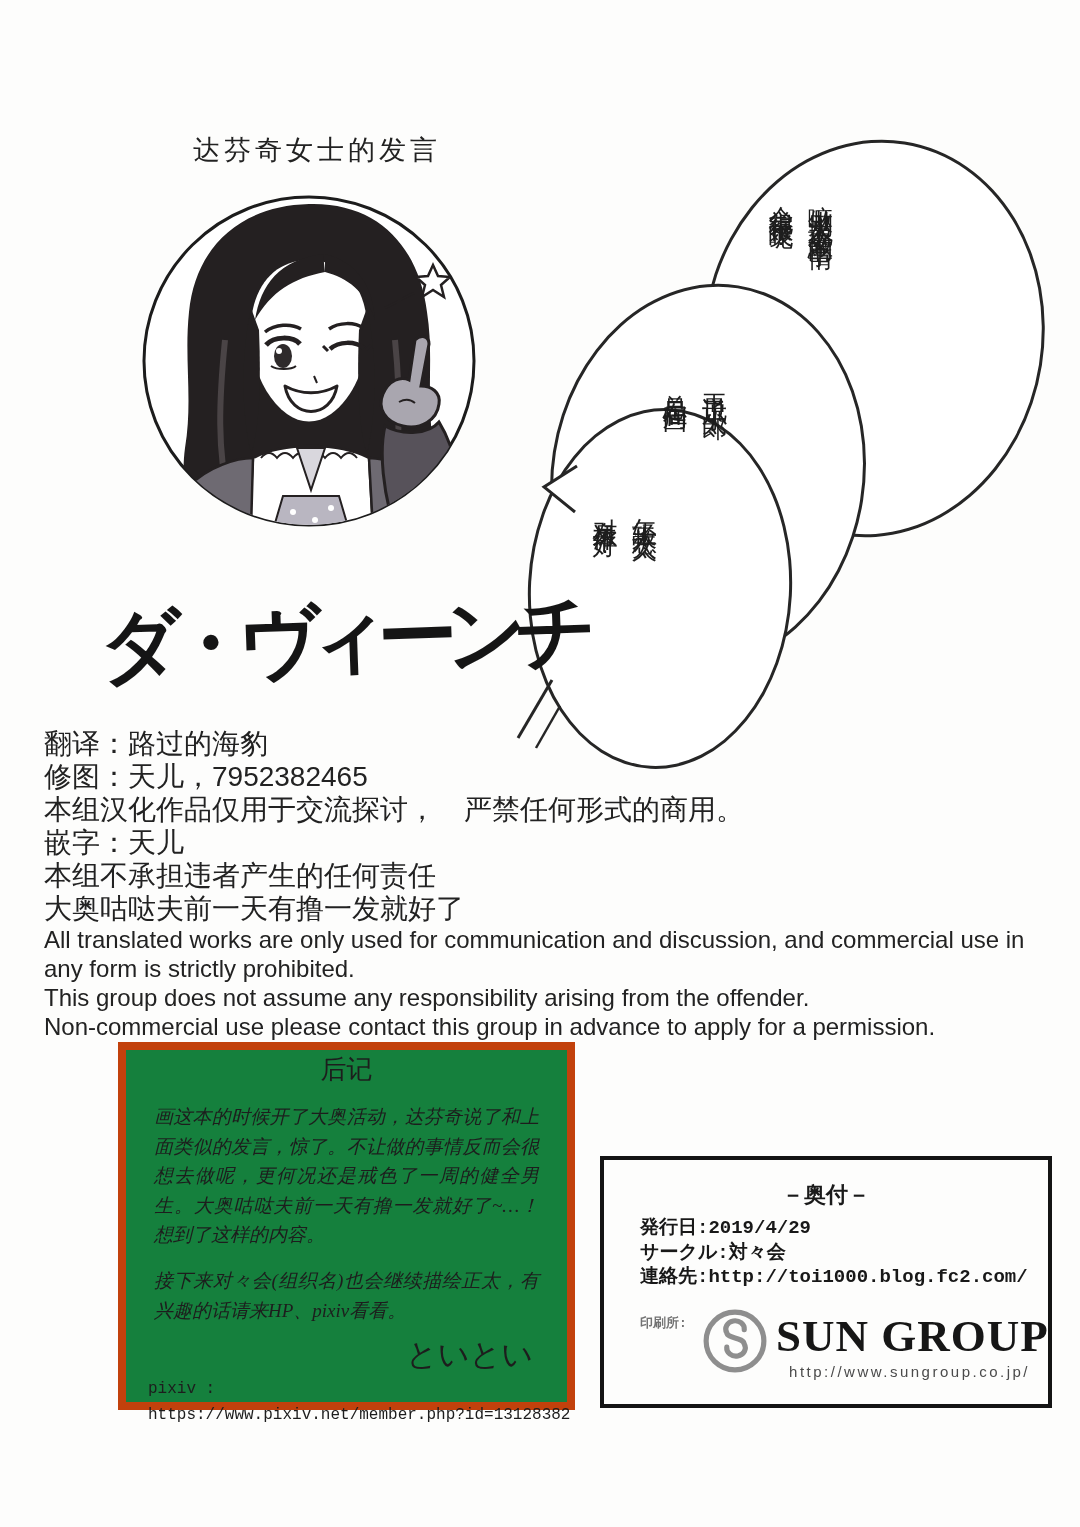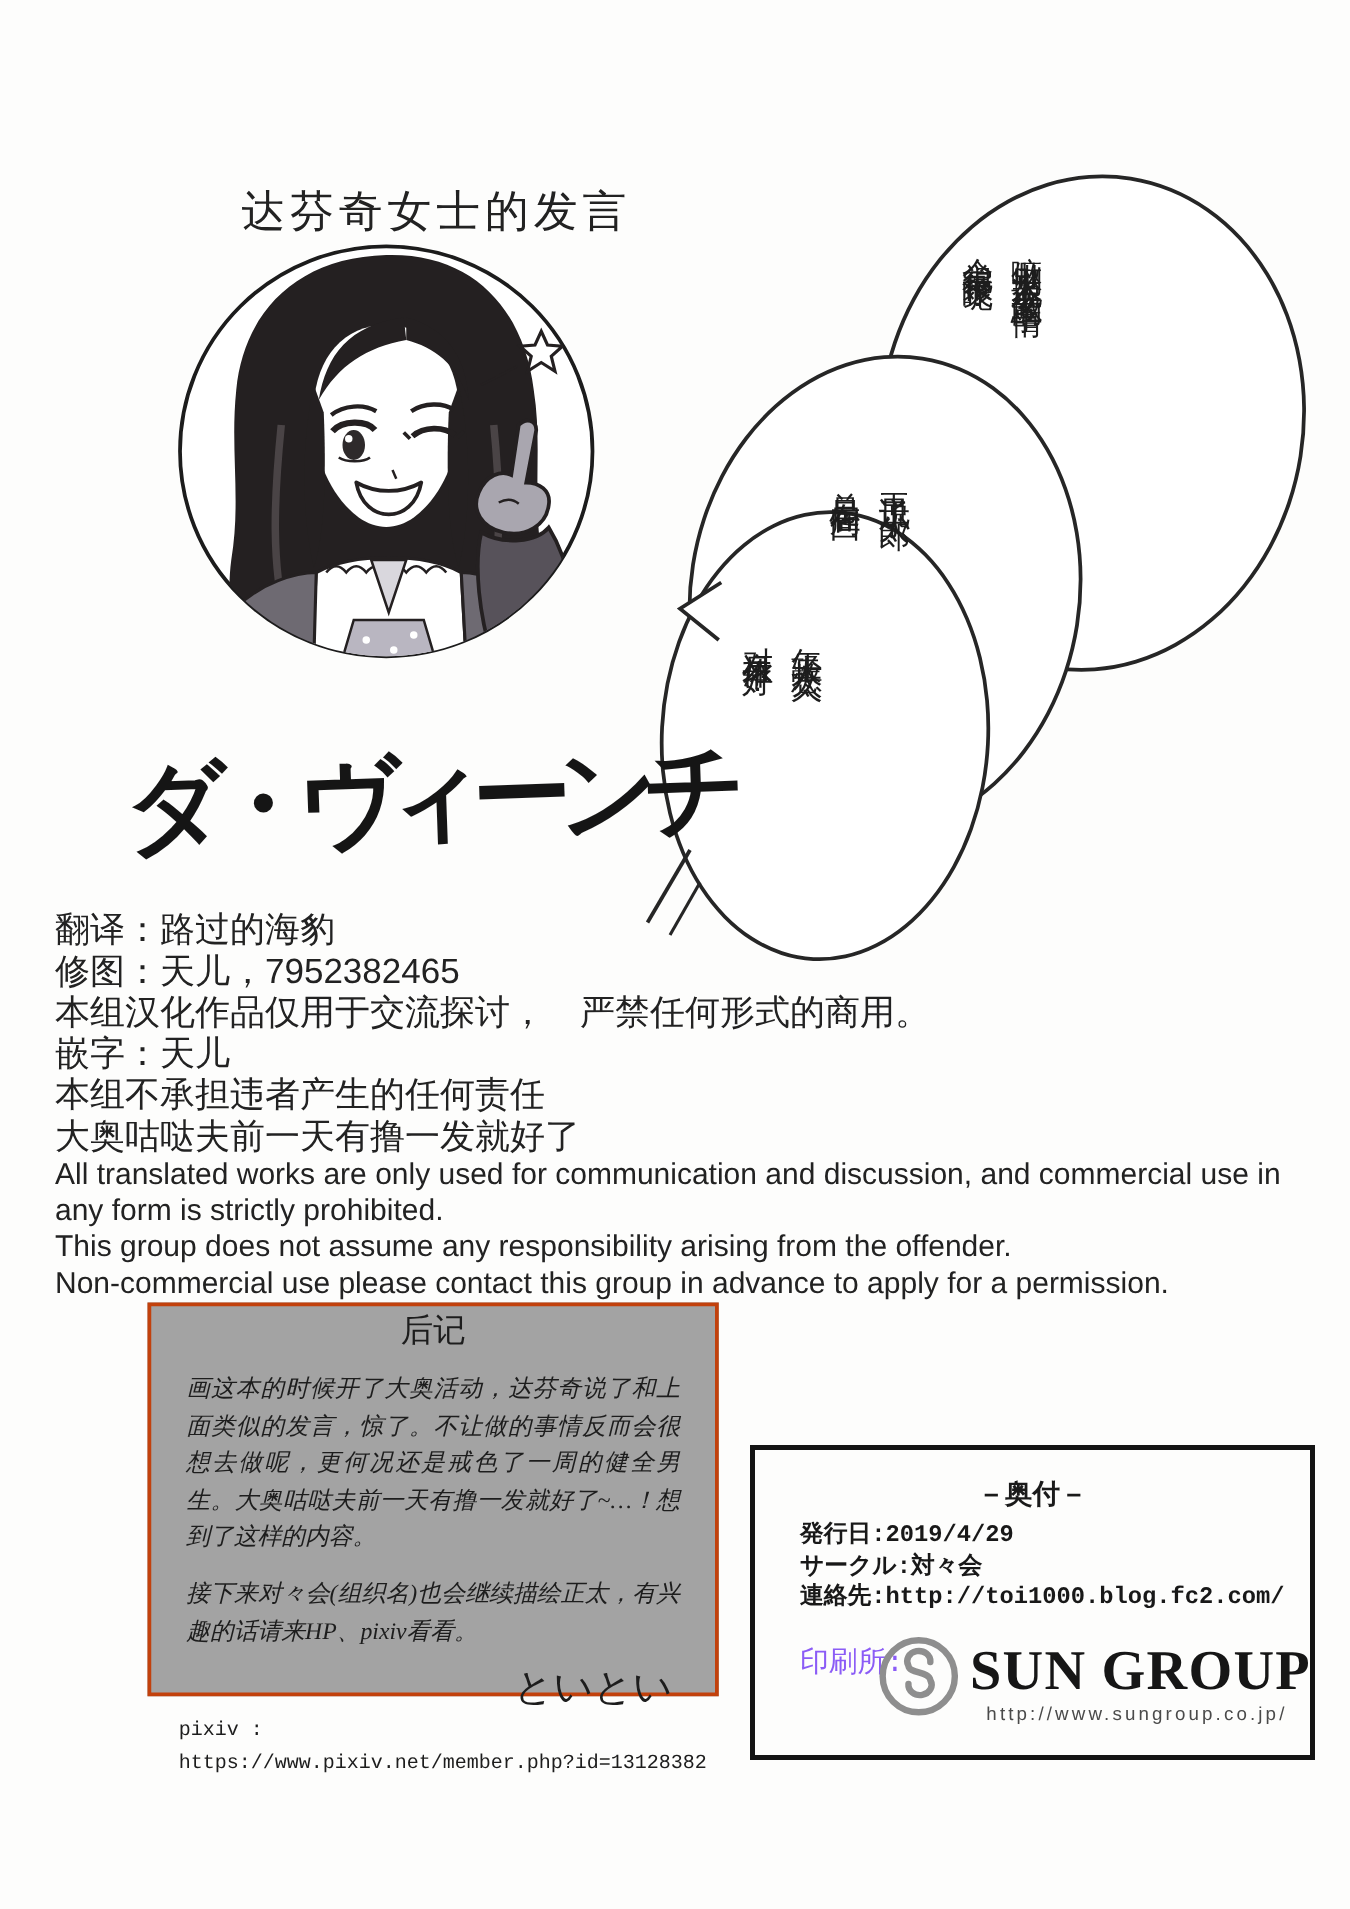--- a/index.html
+++ b/index.html
@@ -5,21 +5,21 @@
   html,body{margin:0;padding:0;background:#e8e8e8;}
   .page{
     position:relative;width:1080px;height:1527px;margin:0 auto;
     background:#fdfdfc;overflow:hidden;color:#1b1b1b;
     font-family:"Liberation Sans","DejaVu Sans",sans-serif;
   }
   .abs{position:absolute;}
   .mono{font-family:"Liberation Mono","DejaVu Sans Mono",monospace;}
 
   
-  .page-title{left:193px;top:146px;font-size:35px;letter-spacing:4px;color:#222;
+  .page-title{left:193px;top:132px;font-size:27px;letter-spacing:4px;color:#222;
     font-family:"Liberation Serif","DejaVu Serif",serif;}
 
   
   .bubble{position:absolute;background:#ffffff;border:3px solid #262626;border-radius:50%;}
   .bubble1{left:703px;top:139px;width:335px;height:393px;transform:rotate(9deg);z-index:1;}
   .bubble2{left:551px;top:283px;width:308px;height:380px;transform:rotate(9deg);z-index:2;}
   .bubble3{left:528px;top:408px;width:258px;height:355px;transform:rotate(3deg);z-index:3;}
   .vtext{
     position:absolute;writing-mode:vertical-rl;text-orientation:upright;
     font-family:"Liberation Serif","DejaVu Serif",serif;
@@ -38,41 +38,41 @@
     transform:rotate(-2deg);color:#151515;z-index:6;white-space:nowrap;
   }
 
   
   .credits{left:44px;top:727px;z-index:5;}
   .credit-zh{font-size:28px;line-height:33px;white-space:nowrap;color:#222;}
   .credit-en{font-size:24px;line-height:29px;white-space:nowrap;color:#222;}
 
   
   .aw-box{
-    left:118px;top:1042px;width:457px;height:315px;box-sizing:border-box;
-    border:3px solid #c2410c;background:#a3a3a3;padding:4px 12px 6px 12px;z-index:5;
+    left:118px;top:1042px;width:457px;height:368px;box-sizing:border-box;
+    border:8px solid #c2410c;background:#15803d;padding:4px 12px 6px 12px;z-index:5;
     font-family:"Liberation Serif","DejaVu Serif",serif;color:#1d1d1d;
   }
   .aw-title{text-align:center;font-size:26px;line-height:32px;}
   .aw-p{font-size:19px;line-height:29.6px;text-align:justify;margin:16px;color:#1d1d1d;font-style:italic;}
   .aw-sig{text-align:right;font-size:31px;line-height:28px;padding-right:22px;}
   .aw-pixiv{margin:7px 0 0 10px;font-size:16px;line-height:26px;white-space:nowrap;}
 
   
   .col-box{
     left:600px;top:1156px;width:452px;height:252px;box-sizing:border-box;
     border:4px solid #141414;background:#fdfdfc;z-index:5;
   }
   .col-title{position:absolute;left:0;right:0;top:20px;text-align:center;
     font-size:22px;font-weight:700;color:#1a1a1a;}
   .col-lines{position:absolute;left:36px;top:56px;font-weight:700;font-size:19px;
     line-height:24.5px;white-space:nowrap;color:#181818;
     font-family:"Liberation Mono","DejaVu Sans Mono",monospace;}
-  .col-printer-label{position:absolute;left:36px;top:154px;font-weight:400;font-size:23px;
-    font-family:"Liberation Mono","DejaVu Sans Mono",monospace;color:#8b5cf6;}
+  .col-printer-label{position:absolute;left:36px;top:154px;font-weight:700;font-size:13px;
+    font-family:"Liberation Mono","DejaVu Sans Mono",monospace;color:#737373;}
   .sun-logo{position:absolute;left:98px;top:148px;}
   .sun-name{position:absolute;left:172px;top:150px;font-size:45px;font-weight:800;
     letter-spacing:1px;color:#161616;white-space:nowrap;
     font-family:"Liberation Serif","DejaVu Serif",serif;}
   .sun-url{position:absolute;right:18px;top:203px;font-size:15px;letter-spacing:2.5px;
     color:#4a4a4a;white-space:nowrap;}
 </style>
 </head>
 <body>
 

